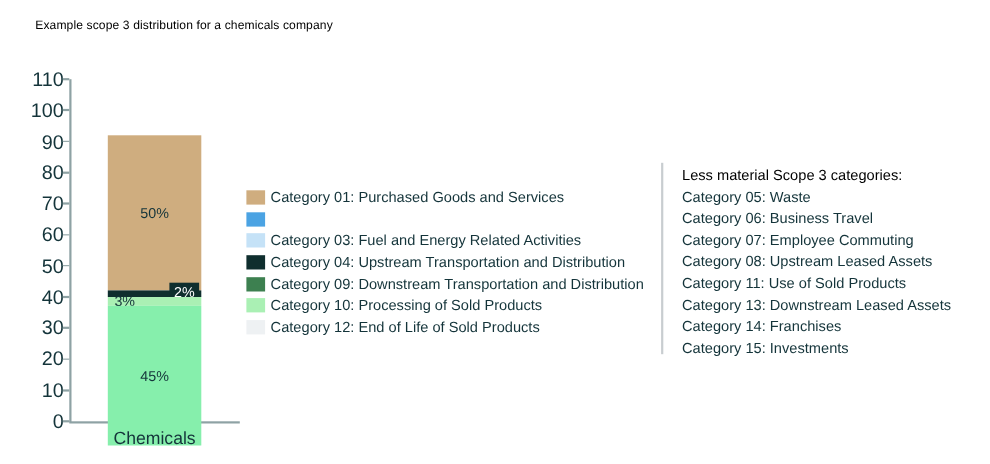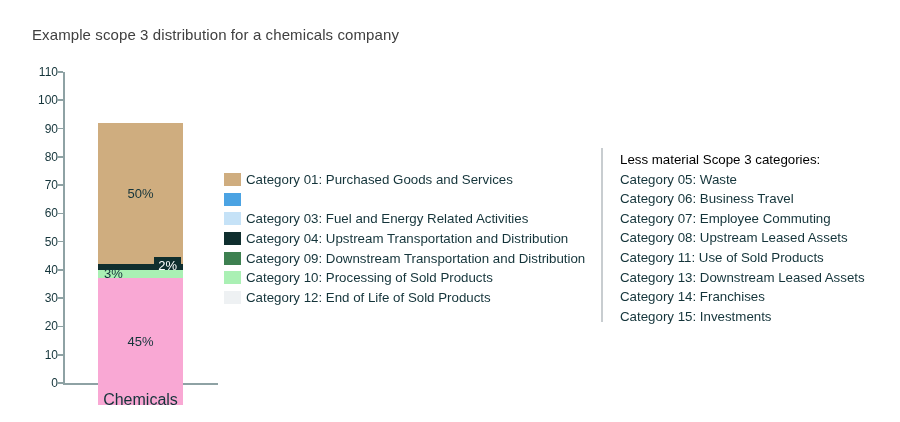--- a/index.html
+++ b/index.html
@@ -12,43 +12,43 @@
     height: 422px;
     position: relative;
     overflow: hidden;
     font-family: "Liberation Sans", sans-serif;
     color: #14343a;
   }
 
   #chart-title {
     position: absolute;
     left: 32px;
-    top: 24px;
-    font-size: 15px;
+    top: 12px;
+    font-size: 11px;
     line-height: 22px;
-    color: #404040;
+    color: #000000;
     letter-spacing: 0.1px;
     white-space: nowrap;
   }
 
   
   #plot {
     position: absolute;
     left: 0;
     top: 0;
     width: 900px;
     height: 422px;
   }
 
   .y-tick-label {
     position: absolute;
     right: 0;
     width: 34px;
     text-align: right;
-    font-size: 12px;
+    font-size: 18px;
     line-height: 12.5px;
     color: #14343a;
   }
 
   #y-axis-labels {
     position: absolute;
     left: 24px;
     top: 0;
     width: 34px;
     height: 422px;
@@ -210,21 +210,21 @@
   <div id="bar" style="height: 305px; top: 100.273px;">
     <div class="bar-seg" id="seg-cat01" style="height: 141.364px; bottom: 141.364px; background: rgb(207, 173, 127);">
       <div class="seg-label inside-dark" style="top: 64.1818px;">50%</div>
     </div>
     <div class="bar-seg" id="seg-cat04" style="height: 5.65455px; bottom: 135.709px; background: rgb(15, 46, 46);">
       <div class="seg-label chip" style="top: -6.67273px;">2%</div>
     </div>
     <div class="bar-seg" id="seg-cat10" style="height: 8.48182px; bottom: 127.227px; background: rgb(170, 240, 180);">
       <div class="seg-label small-left" style="top: -2.25909px;">3%</div>
     </div>
-    <div class="bar-seg" id="seg-cat12" style="height: 127.227px; bottom: 0px; background: #f9a8d4;">
+    <div class="bar-seg" id="seg-cat12" style="height: 127.227px; bottom: 0px; background: #86efac;">
       <div class="seg-label inside-dark" style="top: 57.1136px;">45%</div>
     </div>
   </div>
 
   <div id="x-axis-label">Chemicals</div>
 <div class="y-tick" style="top: 71.2px;"></div>
     <div class="y-tick" style="top: 99.4727px;"></div>
     <div class="y-tick" style="top: 127.745px;"></div>
     <div class="y-tick" style="top: 156.018px;"></div>
     <div class="y-tick" style="top: 184.291px;"></div>

